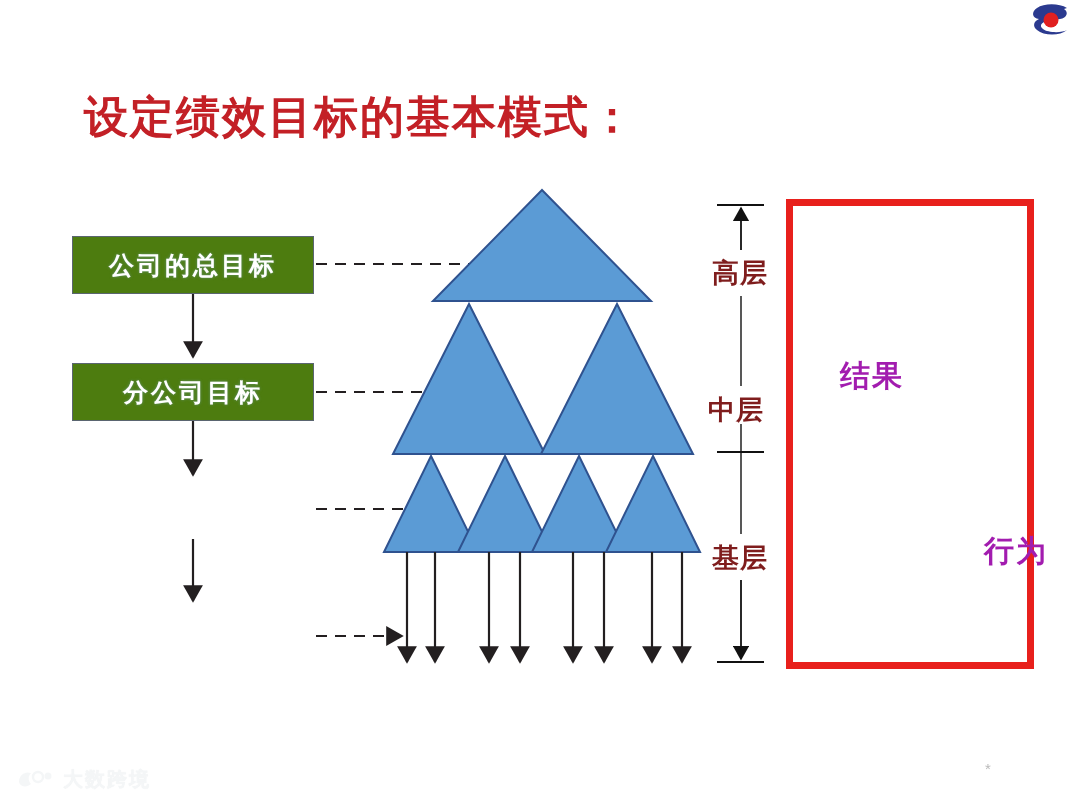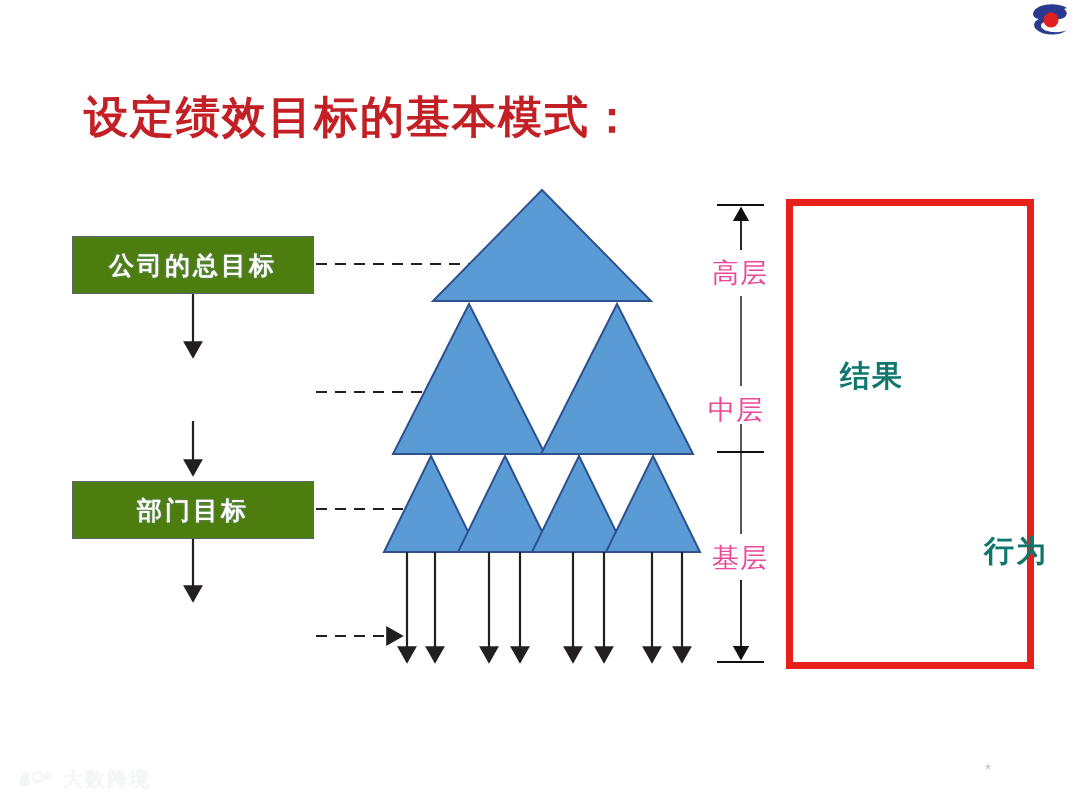--- a/index.html
+++ b/index.html
@@ -69,22 +69,22 @@
     left: 0; top: 0;
     width: 1080px;
     height: 810px;
     pointer-events: none;
   }
 
   
   .level-label {
     position: absolute;
     font-size: 27px;
-    font-weight: 400;
-    color: #ec4899;
+    font-weight: 700;
+    color: #7f1d1d;
     letter-spacing: 1px;
     white-space: nowrap;
   }
   .lv0 { left: 712px; top: 255px; }
   .lv1 { left: 708px; top: 392px; }
   .lv2 { left: 712px; top: 540px; }
 
   
   .outcome-box {
     position: absolute;
@@ -93,21 +93,21 @@
     width: 248px;
     height: 470px;
     border: 7px solid #E8201C;
     background: #ffffff;
     box-sizing: border-box;
   }
   .outcome-word {
     position: absolute;
     font-size: 30px;
     font-weight: 700;
-    color: #0f766e;
+    color: #a21caf;
     letter-spacing: 2px;
     white-space: nowrap;
   }
   .ow0 { left: 840px; top: 356px; }
   .ow1 { left: 944px; top: 531px; margin-left: 40px; }
 
   
   .footnote-mark {
     position: absolute;
     left: 985px;
@@ -144,22 +144,22 @@
       <path d="M41 6 C33 1, 18 1, 11 6 C5 10, 6 16, 13 17 C8 19, 6 24, 11 28 C18 34, 34 34, 41 28 C36 31, 22 31, 17 27 C13 24, 15 20, 22 19 L34 17 C41 16, 43 10, 38 7 Z" fill="#2B3A8F"></path>
       <circle cx="25" cy="18" r="7.5" fill="#E02020"></circle>
     </svg>
   </div>
 
   <div class="slide-title">设定绩效目标的基本模式：</div>
 
   <div class="goal-box gb0">
     <span class="label">公司的总目标</span>
   </div>
-  <div class="goal-box gb2">
-    <span class="label">部门目标</span>
+  <div class="goal-box gb1">
+    <span class="label">分公司目标</span>
   </div>
 
   <svg class="vec" viewBox="0 0 1080 810">
     <defs>
       <marker id="solidArrow" markerWidth="9" markerHeight="9" refX="7.2" refY="4.5" orient="auto">
         <path d="M0,0 L8,4.5 L0,9 Z" fill="#231f20"></path>
       </marker>
       <marker id="dashArrow" markerWidth="9" markerHeight="9" refX="7.2" refY="4.5" orient="auto">
         <path d="M0,0 L8,4.5 L0,9 Z" fill="#231f20"></path>
       </marker>

